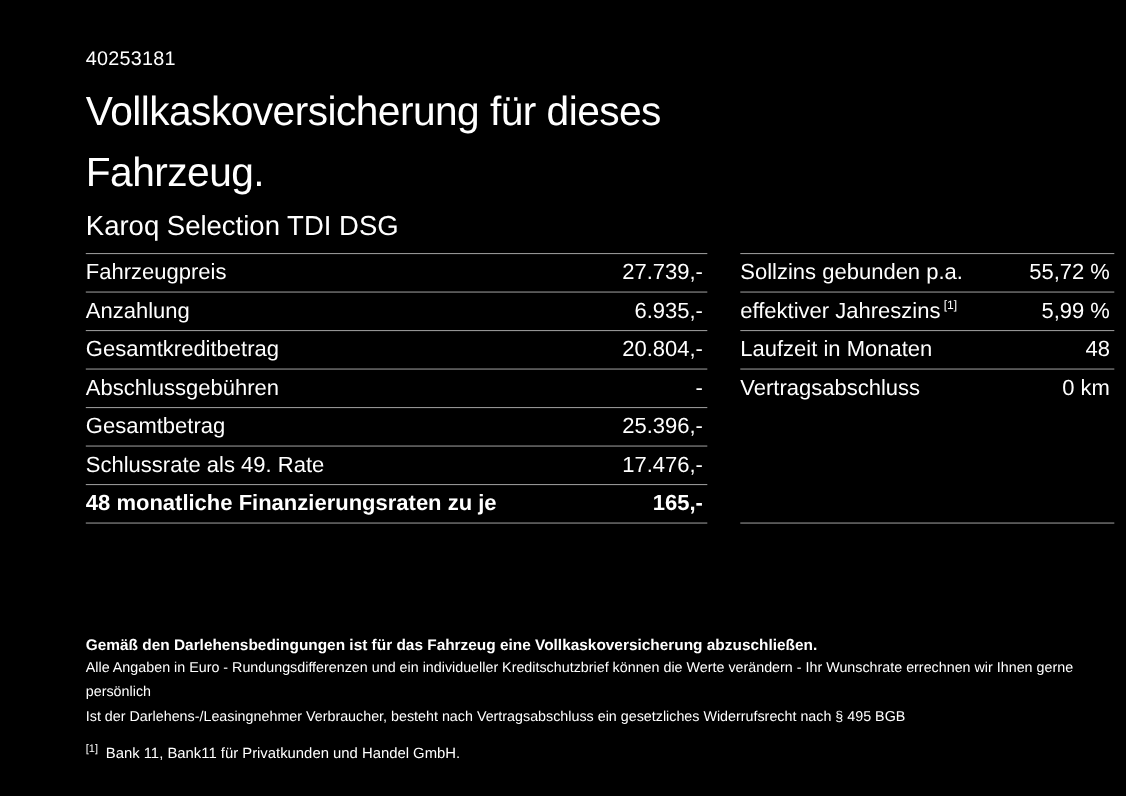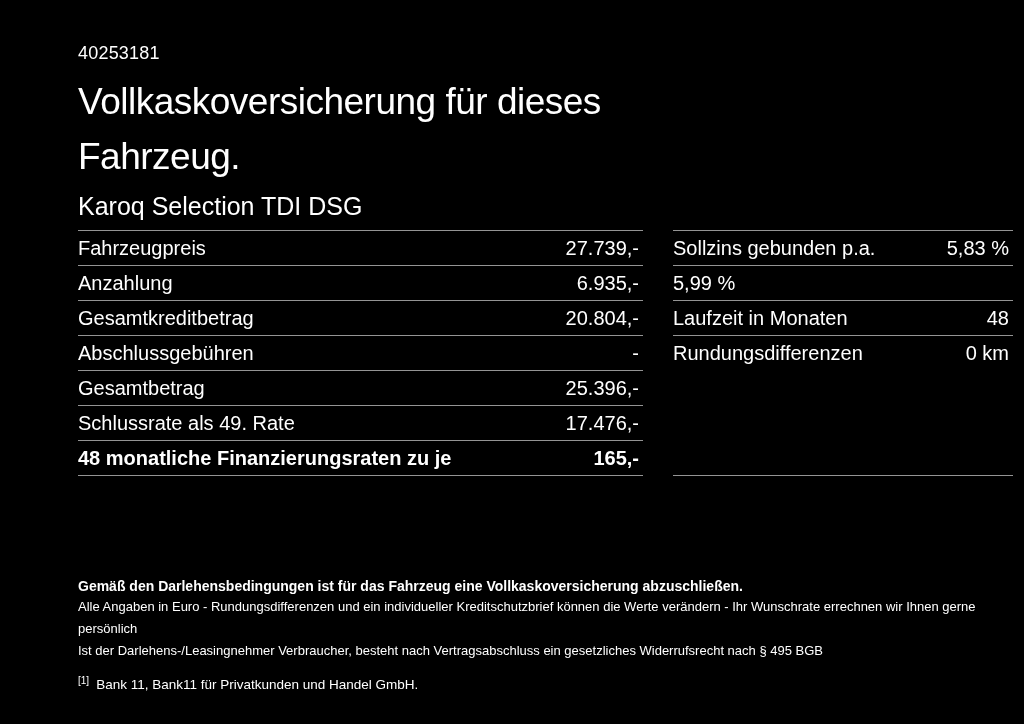--- a/index.html
+++ b/index.html
@@ -137,31 +137,32 @@
       </div>
       <div class="row bold">
         <span class="label">48 monatliche Finanzierungsraten zu je</span>
         <span class="value">165,-</span>
       </div>
     </div>
 
     <div class="table table-right">
       <div class="row">
         <span class="label">Sollzins gebunden p.a.</span>
-        <span class="value">5,83 %</span>
+        <span class="value">55,72 %</span>
       </div>
       <div class="row">
+        <span class="label"><span>effektiver Jahreszins</span><sup class="label-sup">[1]</sup></span>
         <span class="value">5,99 %</span>
       </div>
       <div class="row">
         <span class="label">Laufzeit in Monaten</span>
         <span class="value">48</span>
       </div>
       <div class="row">
-        <span class="label">Rundungsdifferenzen</span>
+        <span class="label">Vertragsabschluss</span>
         <span class="value">0 km</span>
       </div>
     </div>
 
   </div>
 
   <div class="footer">
     <p class="insurance-note">Gemäß den Darlehensbedingungen ist für das Fahrzeug eine Vollkaskoversicherung abzuschließen.</p>
     <p class="disclaimer">Alle Angaben in Euro - Rundungsdifferenzen und ein individueller Kreditschutzbrief können die Werte verändern - Ihr Wunschrate errechnen wir Ihnen gerne persönlich</p>
     <p class="disclaimer">Ist der Darlehens-/Leasingnehmer Verbraucher, besteht nach Vertragsabschluss ein gesetzliches Widerrufsrecht nach § 495 BGB</p>

